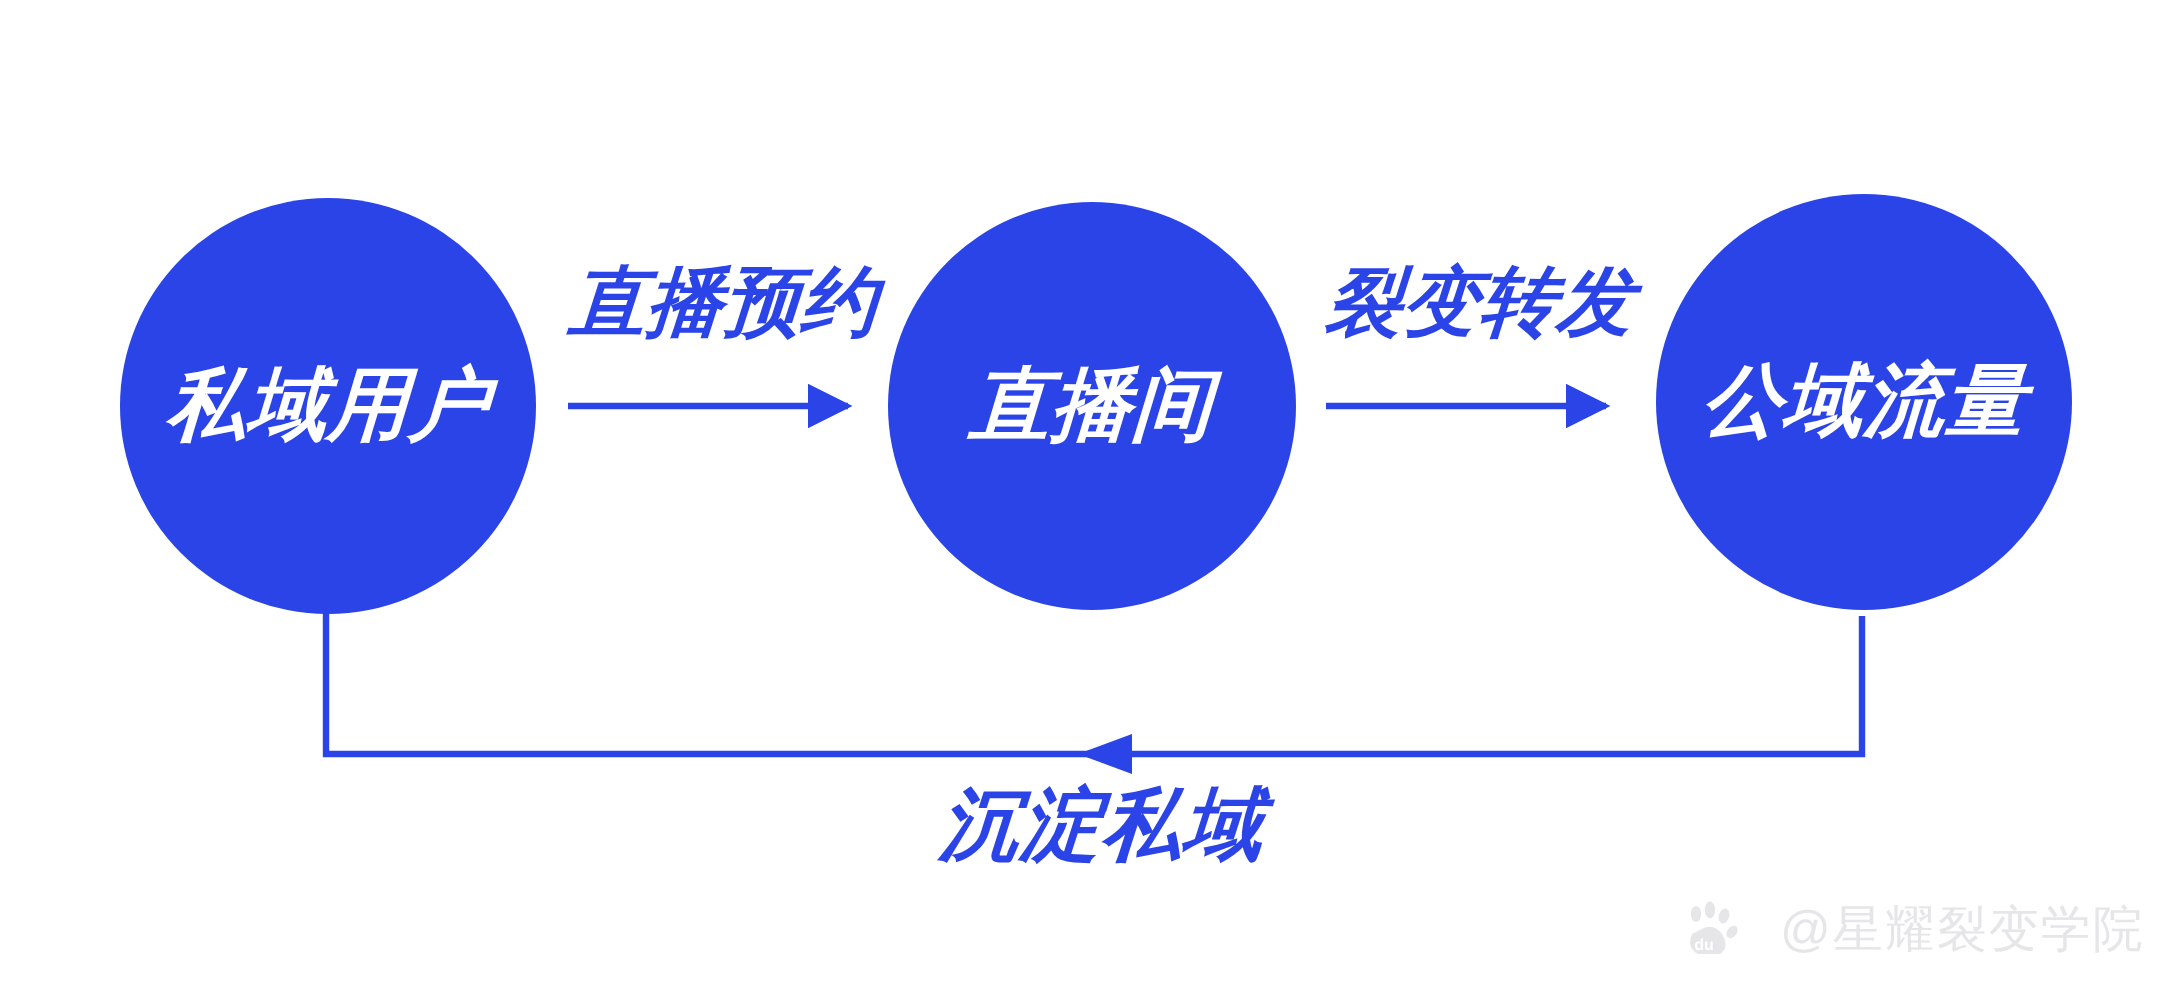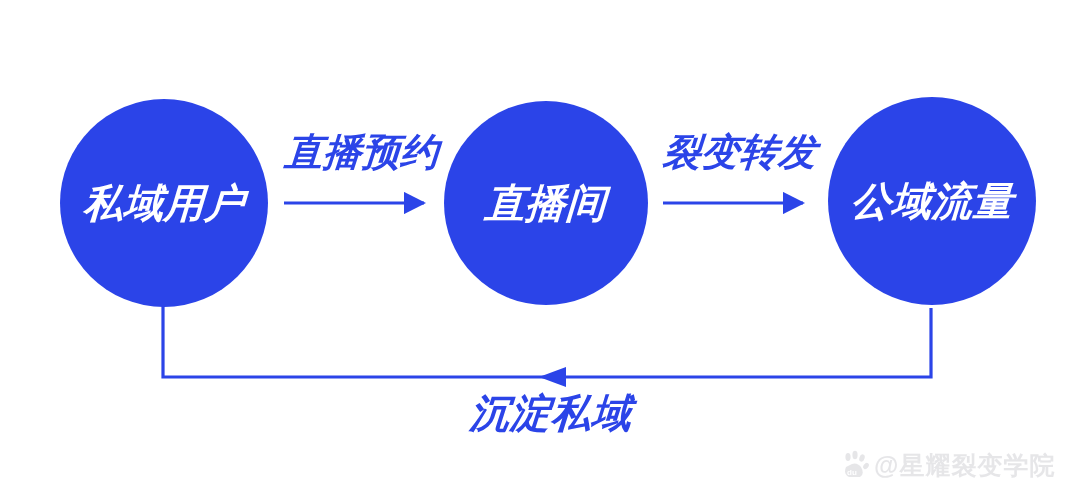--- a/index.html
+++ b/index.html
@@ -74,28 +74,28 @@
   #label-fission { left: 663px; top: 133px; }
   #label-return  { left: 470px; top: 393px; font-size: 40px; }
 
   
   #watermark {
     position: absolute;
     left: 840px;
     top: 450px;
     display: flex;
     align-items: center;
-    gap: 4px;
+    gap: 20px;
     opacity: 0.85;
     user-select: none;
   }
   #watermark .wm-text {
     color: #e2e2e5;
     font-size: 25px;
-    font-weight: bold;
+    font-weight: normal;
     letter-spacing: 1px;
     line-height: 1;
     white-space: nowrap;
   }
   #watermark .wm-paw { display: block; }
 </style>
 </head>
 <body>
 
 <div id="stage">

